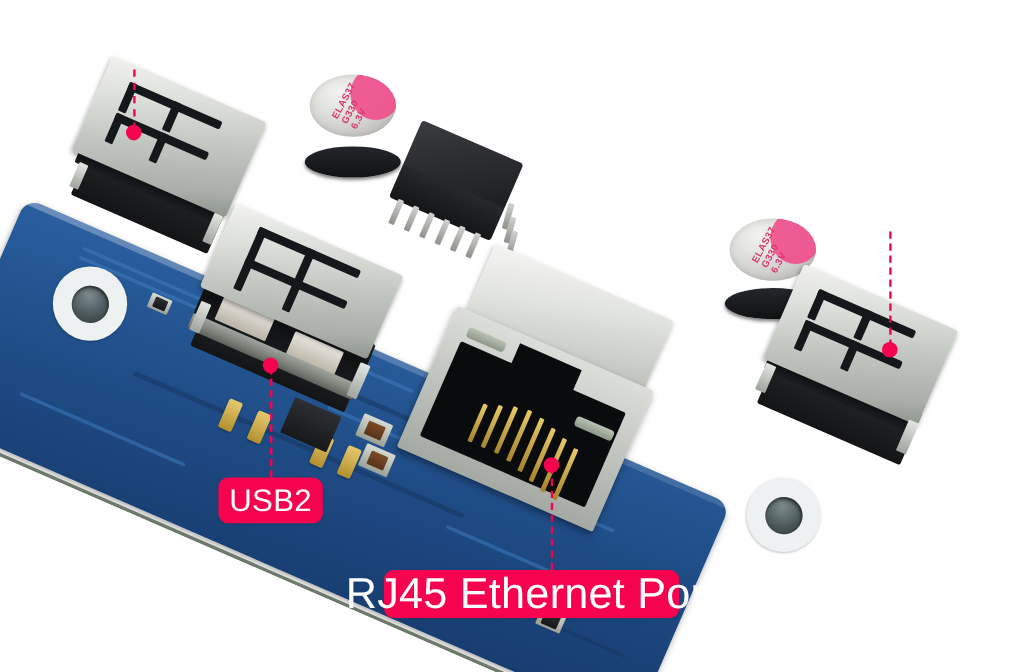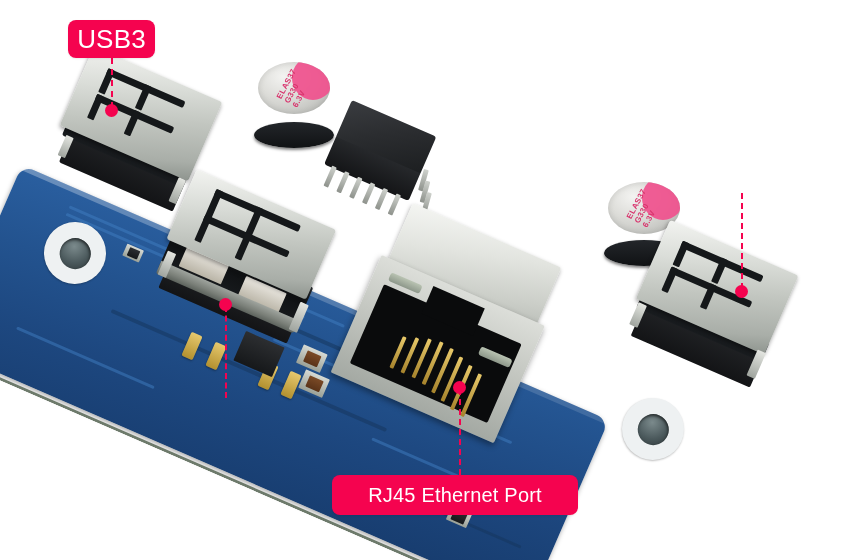--- a/index.html
+++ b/index.html
@@ -212,21 +212,21 @@
     background:#f5034f;
     border-radius:8px;
     color:#ffffff;
     font-family:"Liberation Sans", sans-serif;
     display:flex;align-items:center;justify-content:center;
     letter-spacing:.2px;
     box-shadow:0 1px 2px rgba(0,0,0,.08);
     white-space:nowrap;
   }
   .callout.sm{font-size:26px;}
-  .callout.lg{font-size:20px;margin-left:12px;}
+  .callout.lg{font-size:36px;}
 
   .leader{
     position:absolute;
     border-left:2px dashed #f5034f;
     width:0;
   }
   .dot{
     position:absolute;width:13px;height:13px;border-radius:50%;
     background:#f5034f;
   }
@@ -385,25 +385,25 @@
         <div class="rj-pin" style="left:112px;top:62px;height:48px;"></div>
         <div class="rj-pin" style="left:124px;top:66px;height:48px;"></div>
         <div class="rj-pin" style="left:136px;top:70px;height:46px;"></div>
       </div>
     </div>
 
   </div>
 
   <div class="leader" id="lead-usb3" style="left: 111px; top: 58px; height: 50px; border-left-color: rgb(245, 3, 79);"></div>
   <div class="dot" id="dot-usb3" style="left: 105px; top: 104px; background: rgb(245, 3, 79);"></div>
-  <div class="callout sm" id="co-usb3" style="left: 68px; top: 20px; width: 87px; height: 38px; background: rgb(245, 3, 79); color: rgb(255, 255, 255);">USB3</div>
 
   <div class="leader" id="lead-usb1" style="left: 741px; top: 193px; height: 96px; border-left-color: rgb(245, 3, 79);"></div>
   <div class="dot" id="dot-usb1" style="left: 735px; top: 285px; background: rgb(245, 3, 79);"></div>
 
   <div class="leader" id="lead-usb2" style="left: 225px; top: 306px; height: 92px; border-left-color: rgb(245, 3, 79);"></div>
   <div class="dot" id="dot-usb2" style="left: 219px; top: 298px; background: rgb(245, 3, 79);"></div>
+  <div class="callout sm" id="co-usb2" style="left: 182px; top: 398px; width: 87px; height: 38px; background: rgb(245, 3, 79); color: rgb(255, 255, 255);">USB2</div>
 
   <div class="leader" id="lead-rj45" style="left: 459px; top: 389px; height: 86px; border-left-color: rgb(245, 3, 79);"></div>
   <div class="dot" id="dot-rj45" style="left: 453px; top: 381px; background: rgb(245, 3, 79);"></div>
   <div class="callout lg" id="co-rj45" style="left: 320px; top: 475px; width: 246px; height: 40px; background: rgb(245, 3, 79); color: rgb(255, 255, 255);">RJ45 Ethernet Port</div>
 
 </div>
 
 </body></html>

